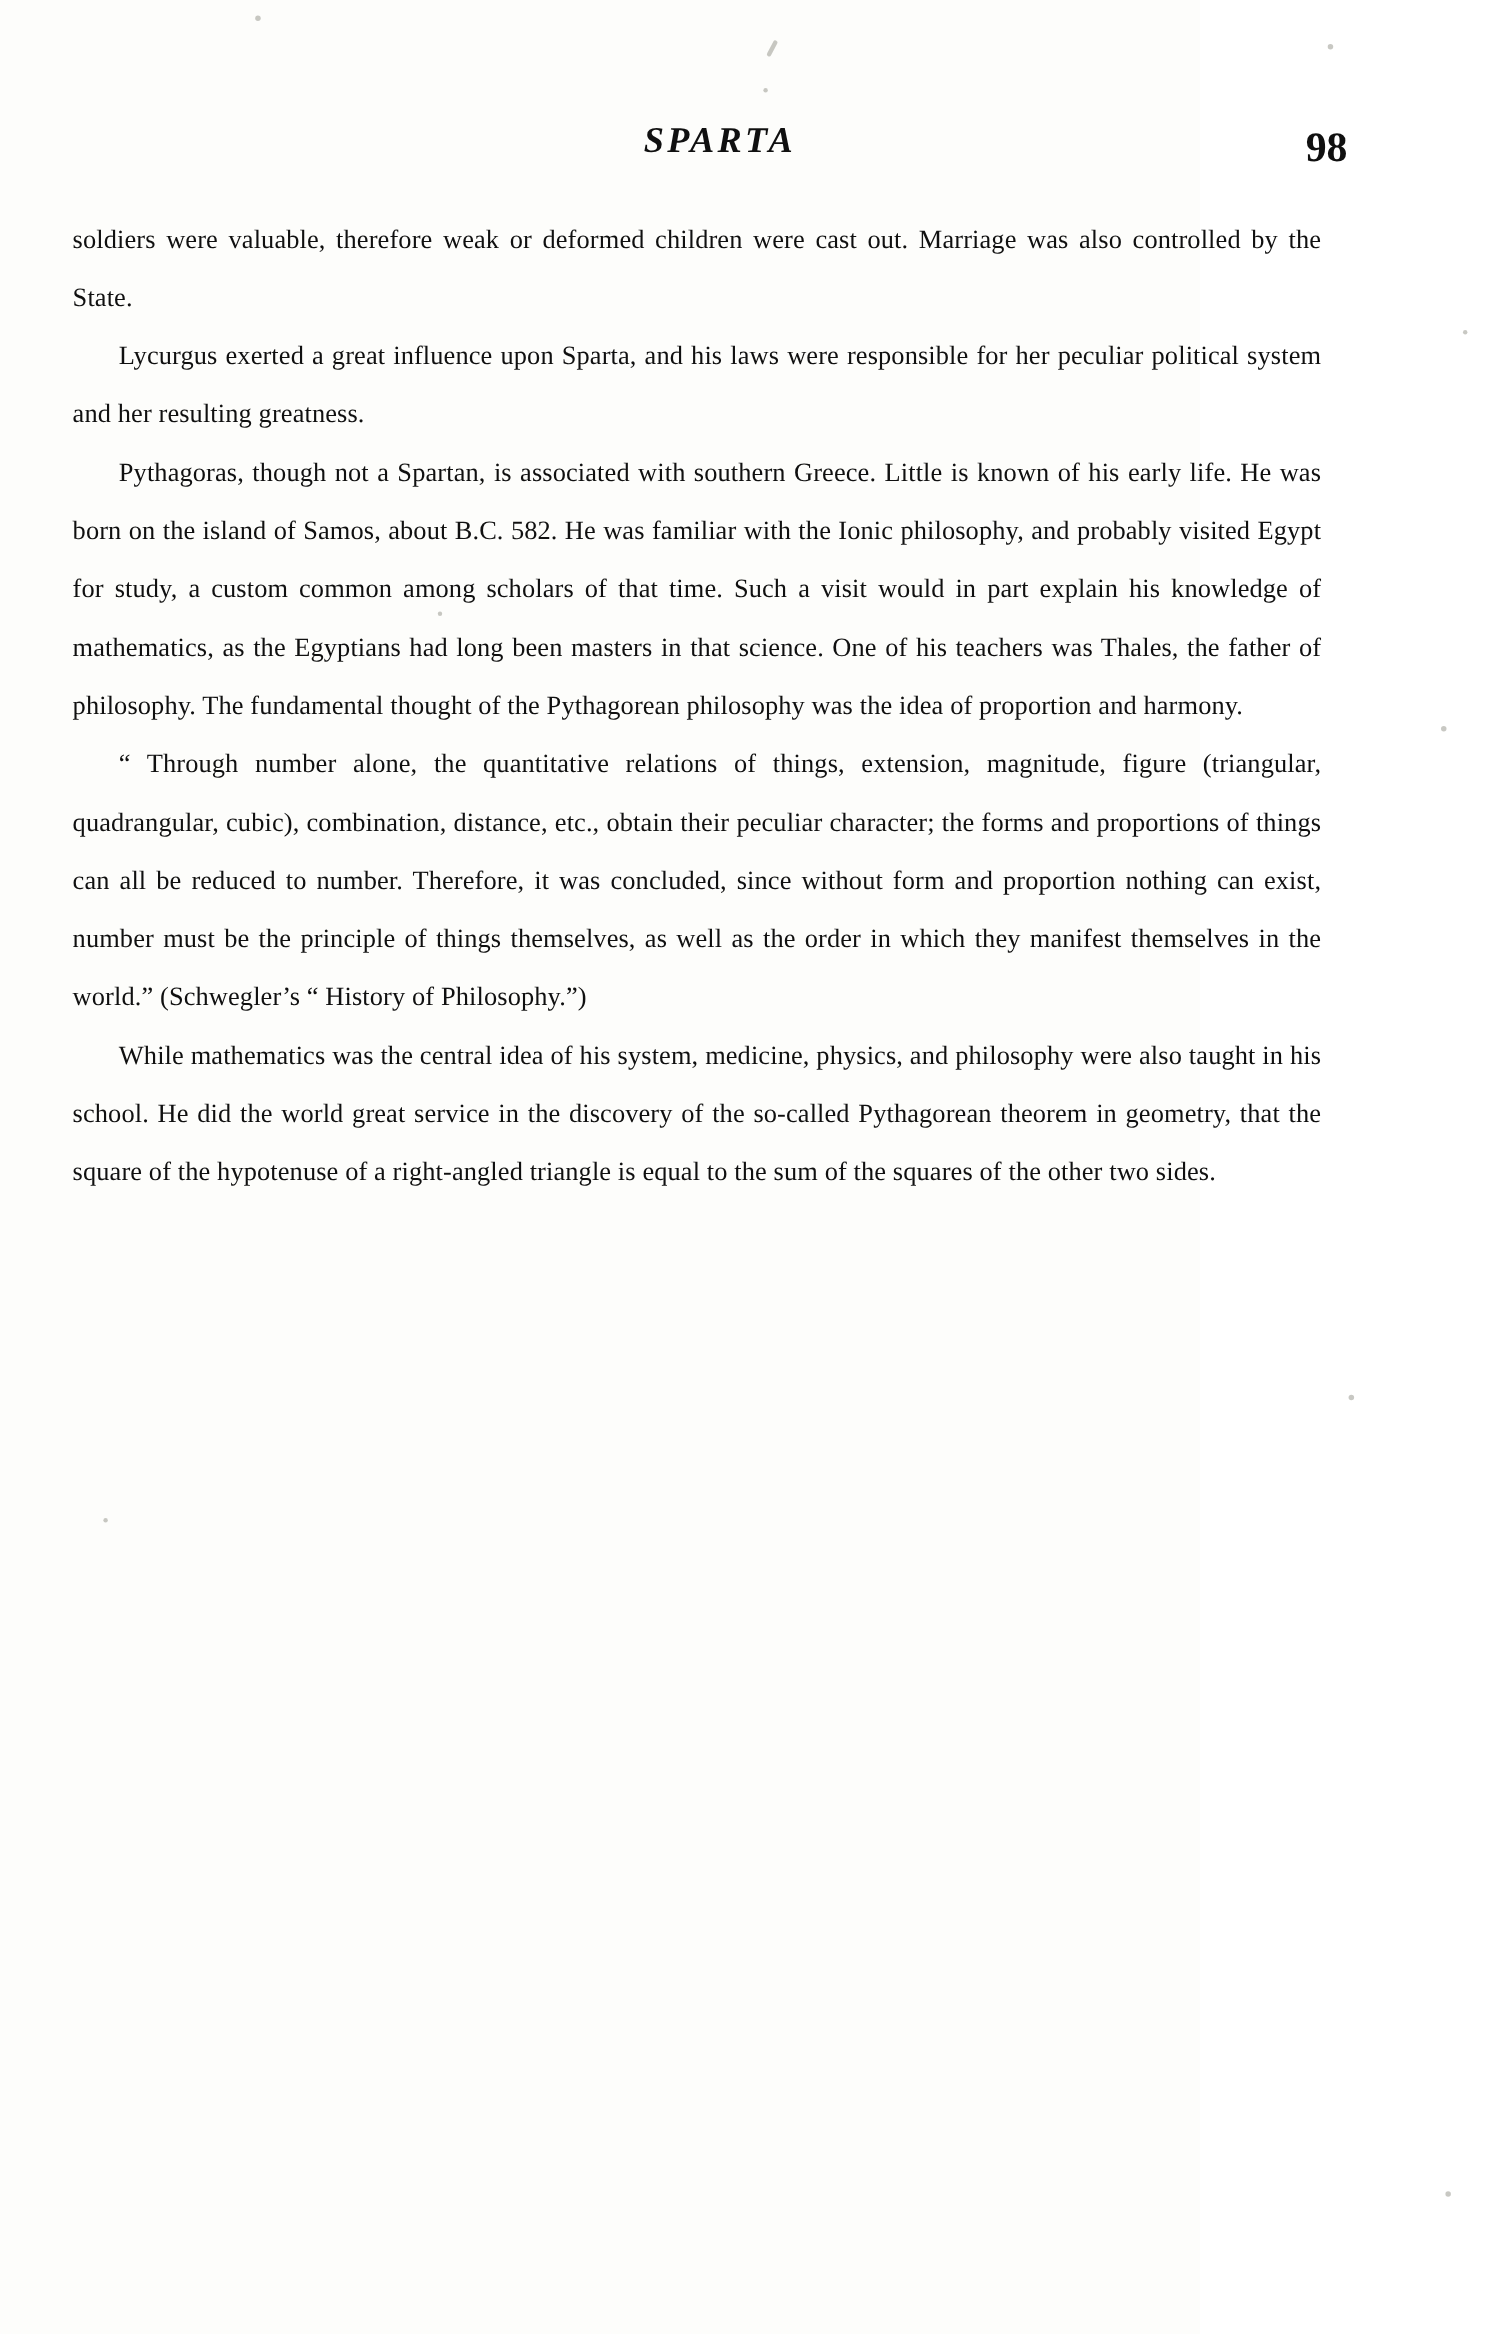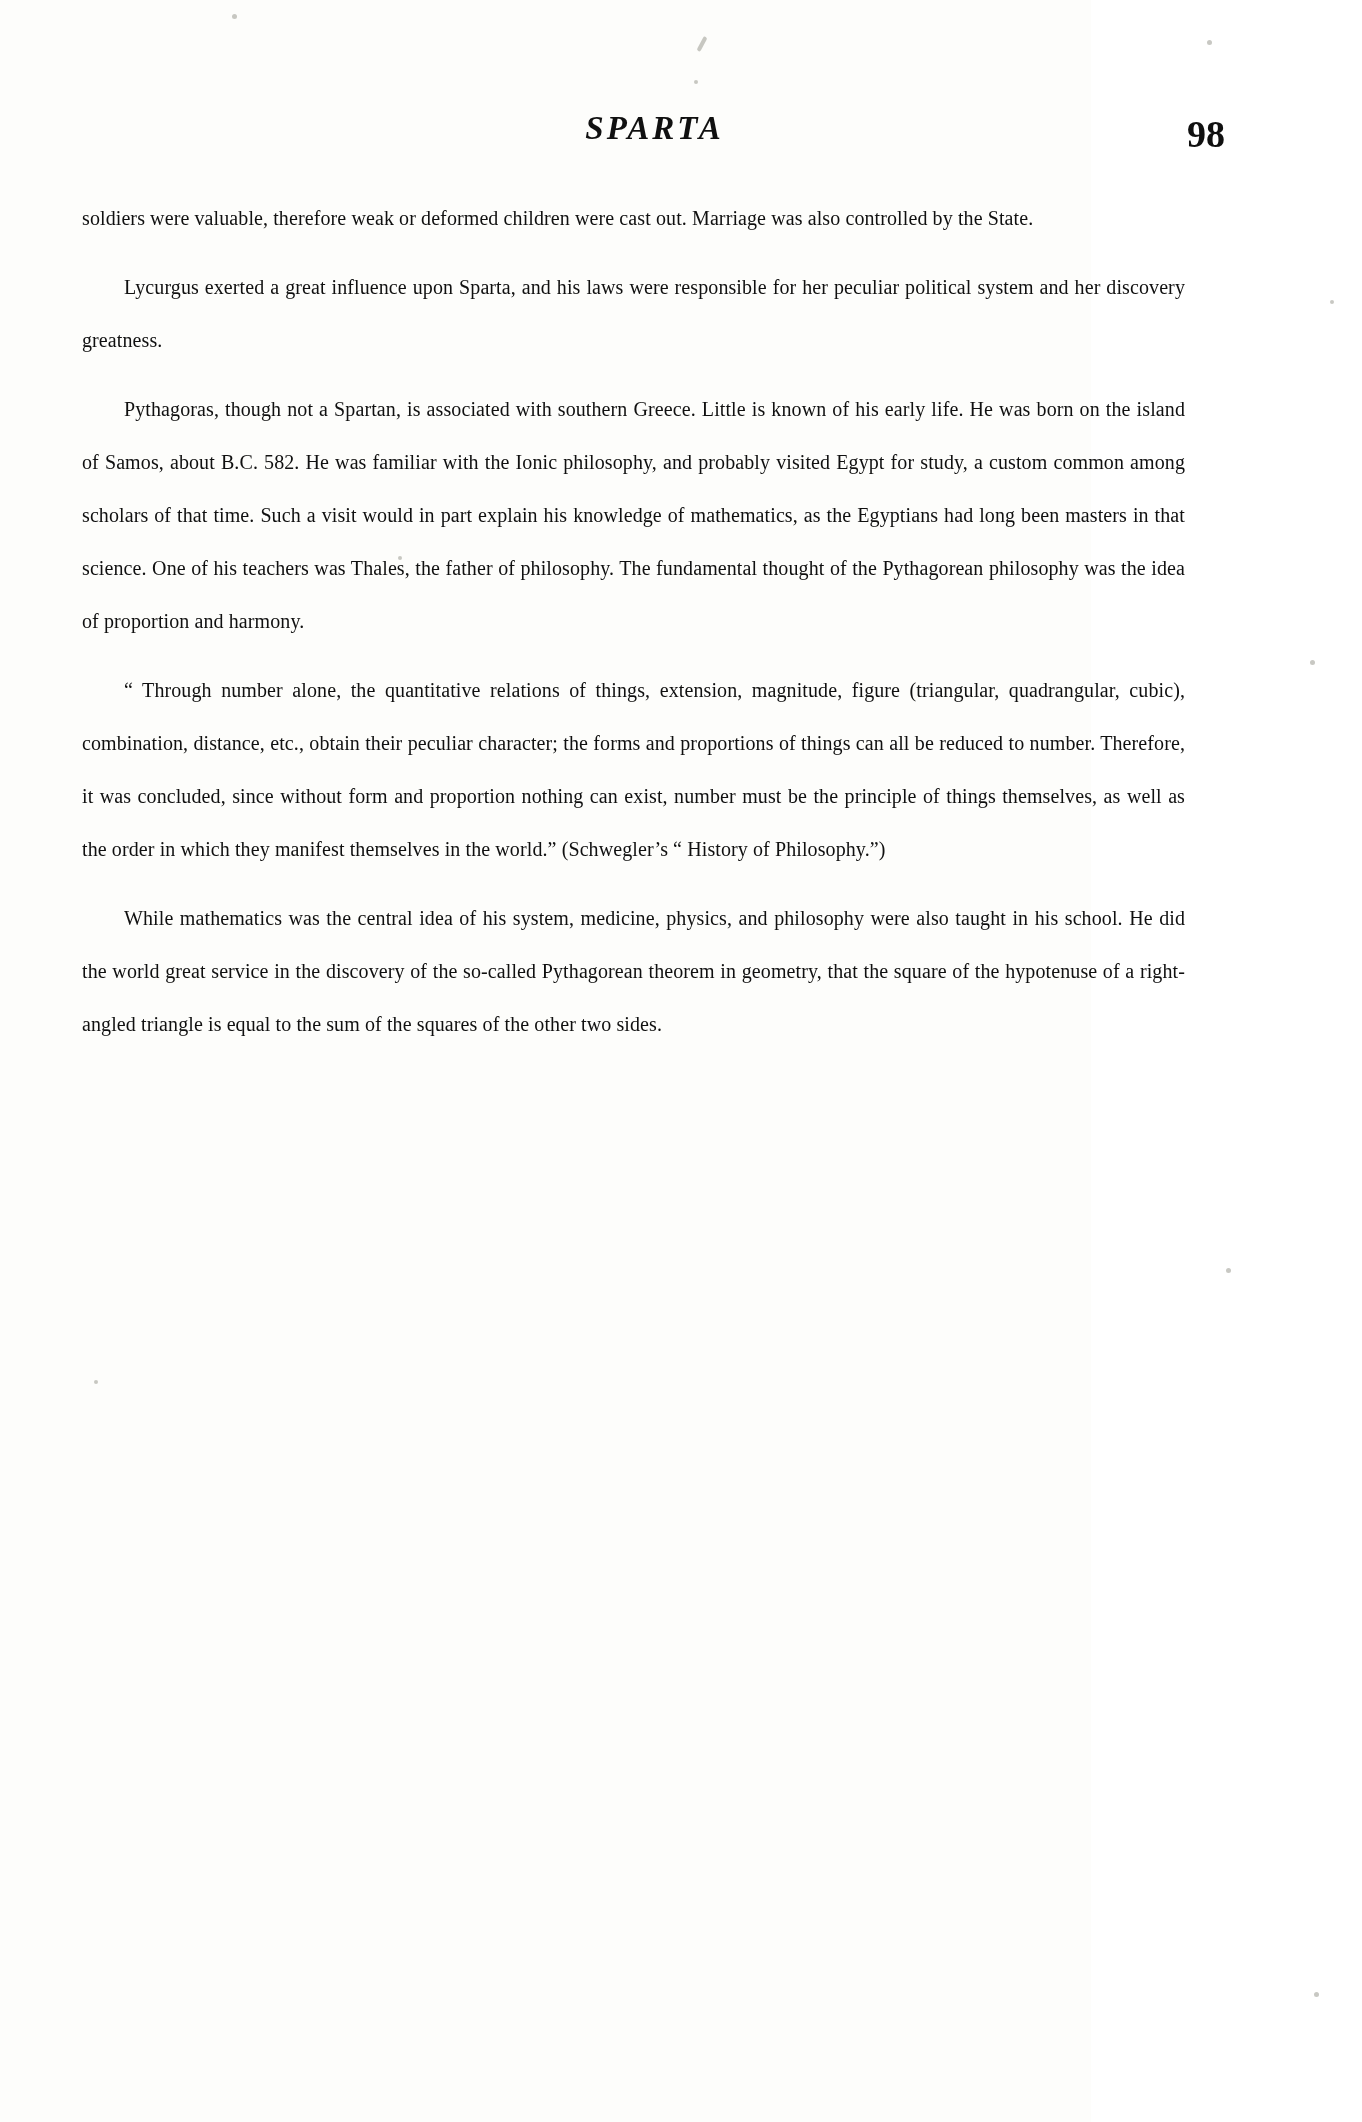--- a/index.html
+++ b/index.html
@@ -57,22 +57,22 @@
     font-size: 38px;
     font-weight: 700;
     font-family: "Liberation Serif", serif;
   }
   .body-text {
     margin-top: 20px;
     width: 1135px;
     margin-left: 4px;
   }
   p.para {
-    margin: 16px;
-    font-size: 20px;
+    margin: 0;
+    font-size: 24px;
     line-height: 53px;
     text-align: justify;
     text-justify: inter-word;
     letter-spacing: .1px;
   }
   p.indent { text-indent: 42px; }
   .section-title {
     text-align: center;
     font-size: 24px;
     letter-spacing: 2.4px;
@@ -99,21 +99,21 @@
   <div class="content">
 
     <div class="running-head">
       <div class="head-title">SPARTA</div>
       <div class="head-folio">98</div>
     </div>
 
     <div class="body-text">
 
       <p class="para">soldiers were valuable, therefore weak or deformed children were cast out.    Marriage was also controlled by the State.</p>
-      <p class="para indent">Lycurgus exerted a great influence upon Sparta, and his laws were responsible for her peculiar political system and her discovery greatness.</p>
+      <p class="para indent">Lycurgus exerted a great influence upon Sparta, and his laws were responsible for her peculiar political system and her resulting greatness.</p>
 
 
       <p class="para indent">Pythagoras, though not a Spartan, is associated with southern Greece.    Little is known of his early life.    He was born on the island of Samos, about B.C. 582.    He was familiar with the Ionic philosophy, and probably visited Egypt for study, a custom common among scholars of that time.    Such a visit would in part explain his knowledge of mathematics, as the Egyptians had long been masters in that science.    One of his teachers was Thales, the father of philosophy.    The fundamental thought of the Pythagorean philosophy was the idea of proportion and harmony.</p>
       <p class="para indent">“ Through number alone, the quantitative relations of things, extension, magnitude, figure (triangular, quadrangular, cubic), combination, distance, etc., obtain their peculiar character; the forms and proportions of things can all be reduced to number.    Therefore, it was concluded, since without form and proportion nothing can exist, number must be the principle of things themselves, as well as the order in which they manifest themselves in the world.”   (Schwegler’s “ History of Philosophy.”)</p>
       <p class="para indent">While mathematics was the central idea of his system, medicine, physics, and philosophy were also taught in his school.    He did the world great service in the discovery of the so-called Pythagorean theorem in geometry, that the square of the hypotenuse of a right-angled triangle is equal to the sum of the squares of the other two sides.</p>
 
     </div>
   </div>
 </div>
 

